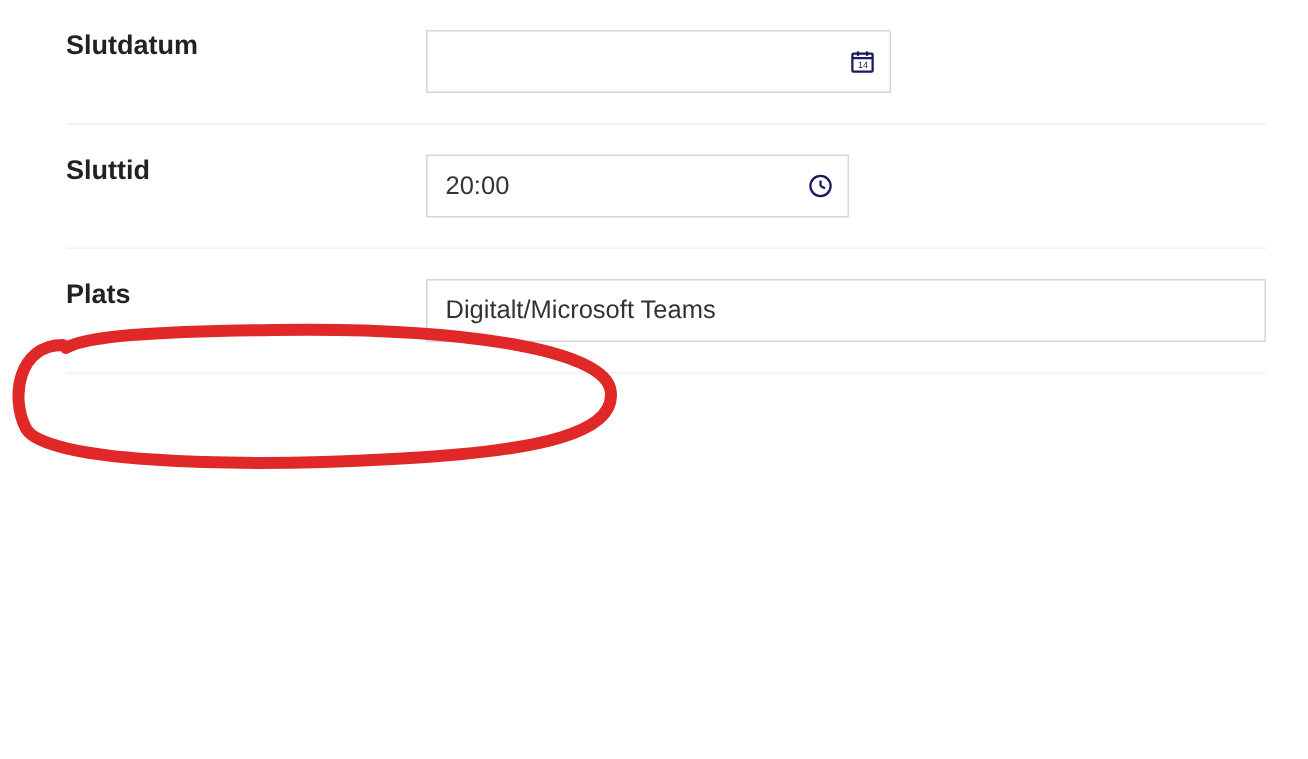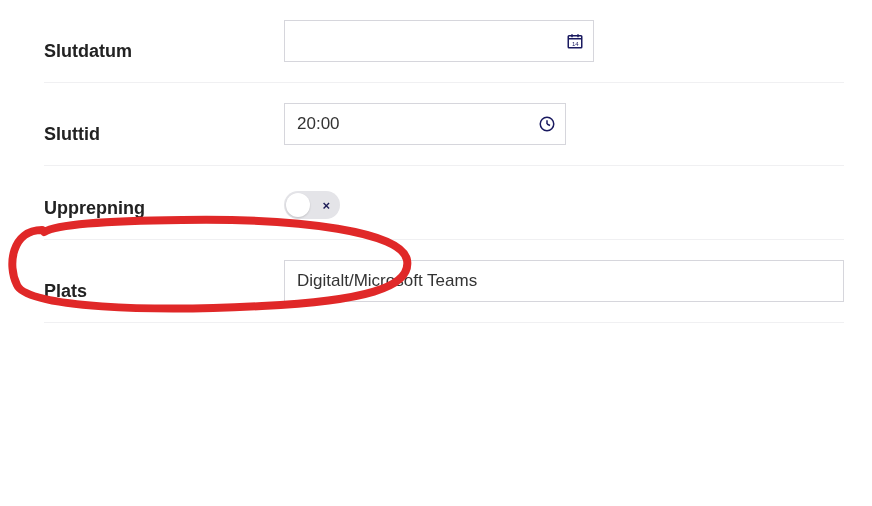--- a/index.html
+++ b/index.html
@@ -10,21 +10,21 @@
     height: 506px;
     font-family: -apple-system, BlinkMacSystemFont, "Segoe UI", Arial, sans-serif;
     background: #ffffff;
     color: #1a1a2e;
   }
   .form {
     padding: 0 28px 0 44px;
   }
   .row {
     display: flex;
-    align-items: flex-end;
+    align-items: flex-start;
     min-height: 74px;
     padding: 20px 0;
     border-bottom: 1px solid #f0f0f2;
   }
   .row.no-border { border-bottom: none; }
   .label {
     width: 240px;
     font-weight: 700;
     font-size: 18px;
     color: #222;
@@ -129,29 +129,20 @@
           <svg viewBox="0 0 24 24" fill="none" stroke="currentColor" stroke-width="2">
             <circle cx="12" cy="12" r="9"></circle>
             <line x1="12" y1="12" x2="12" y2="7"></line>
             <line x1="12" y1="12" x2="16" y2="14"></line>
           </svg>
         </span>
       </div>
     </div>
   </div>
 
-  <div class="row" style="position:relative;">
-    <div class="label">Upprepning</div>
-    <div class="control">
-      <div class="toggle">
-        <div class="knob"></div>
-        <span class="x">×</span>
-      </div>
-    </div>
-  </div>
 
   <div class="row">
     <div class="label">Plats</div>
     <div class="control">
       <div class="input-wrap full">
         <input class="input" value="Digitalt/Microsoft Teams" style="">
       </div>
     </div>
   </div>
 

